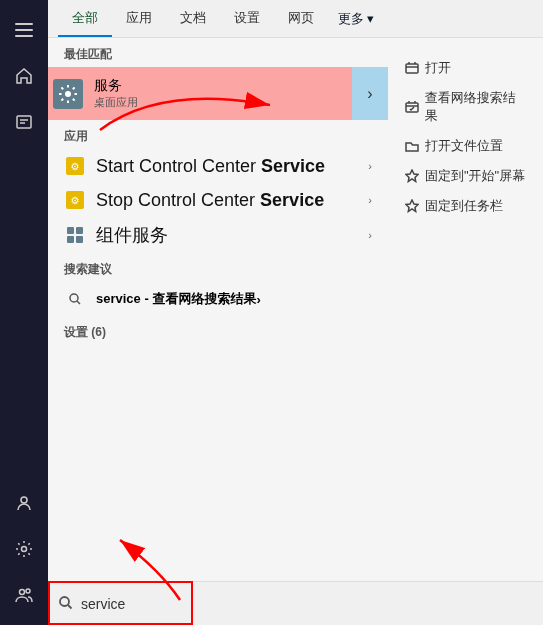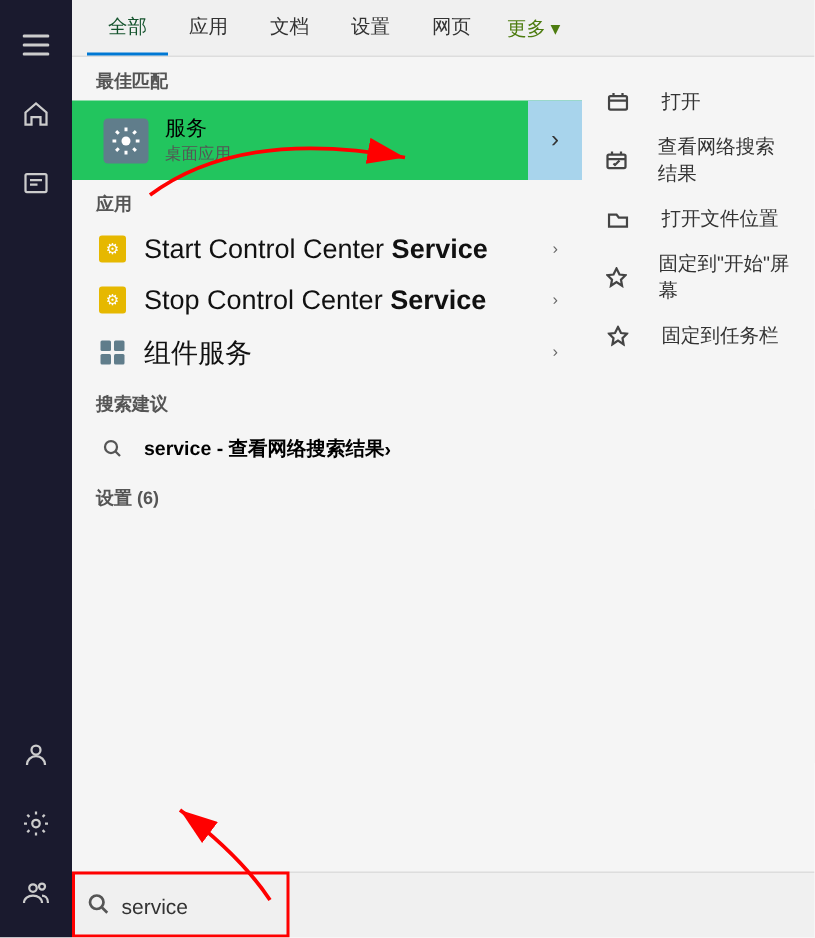--- a/index.html
+++ b/index.html
@@ -77,21 +77,21 @@
       color: #14532d;
       font-weight: 500;
     }
 
     .tab-more {
       display: flex;
       align-items: center;
       gap: 3px;
       padding: 8px 10px;
       font-size: 13px;
-      color: #4d7c0f;
+      color: #0f172a;
       cursor: pointer;
     }
 
     
     .content {
       flex: 1;
       display: flex;
       overflow: hidden;
     }
 
@@ -111,24 +111,24 @@
     
     .section-header {
       font-size: 12px;
       color: #555;
       font-weight: 600;
       padding: 8px 16px 4px 16px;
     }
 
     
     .best-match-item {
-      background: #22c55e;
-      display: flex;
-      align-items: center;
-      padding: 10px 20px;
+      background: #fca5a5;
+      display: flex;
+      align-items: center;
+      padding: 10px 4px;
       margin: 0;
       cursor: pointer;
       position: relative;
     }
 
     .best-match-item .item-icon {
       width: 32px;
       height: 32px;
       margin-right: 10px;
       flex-shrink: 0;
@@ -222,21 +222,21 @@
     }
 
     
     .action-item {
       display: flex;
       align-items: center;
       padding: 6px 0;
       cursor: pointer;
       color: #333;
       font-size: 13px;
-      gap: 20px;
+      gap: 4px;
     }
 
     .action-icon {
       font-size: 14px;
       color: #444;
       width: 18px;
       display: flex;
       align-items: center;
       justify-content: center;
     }

